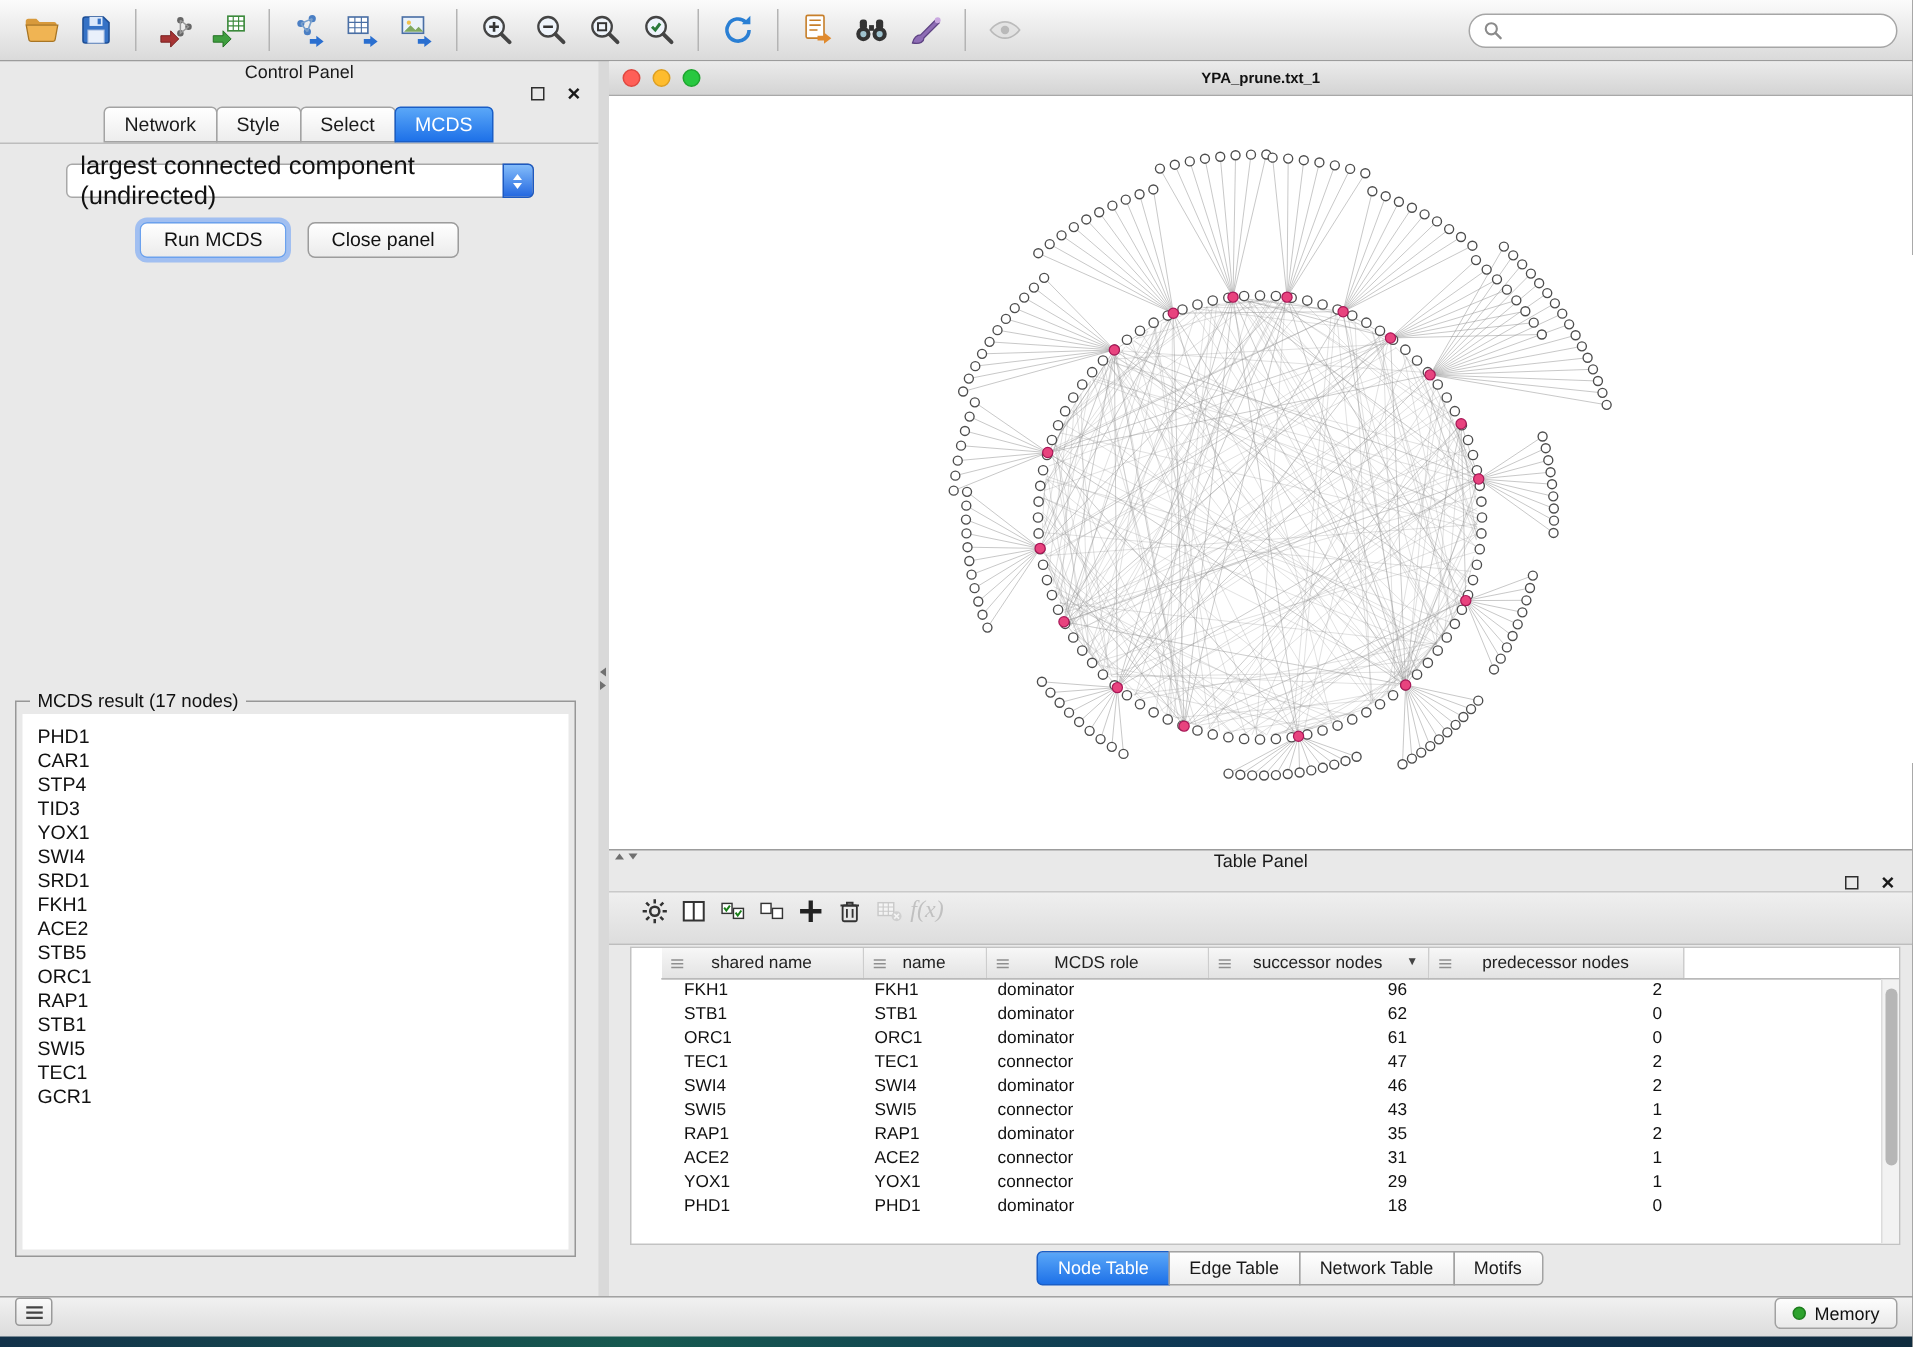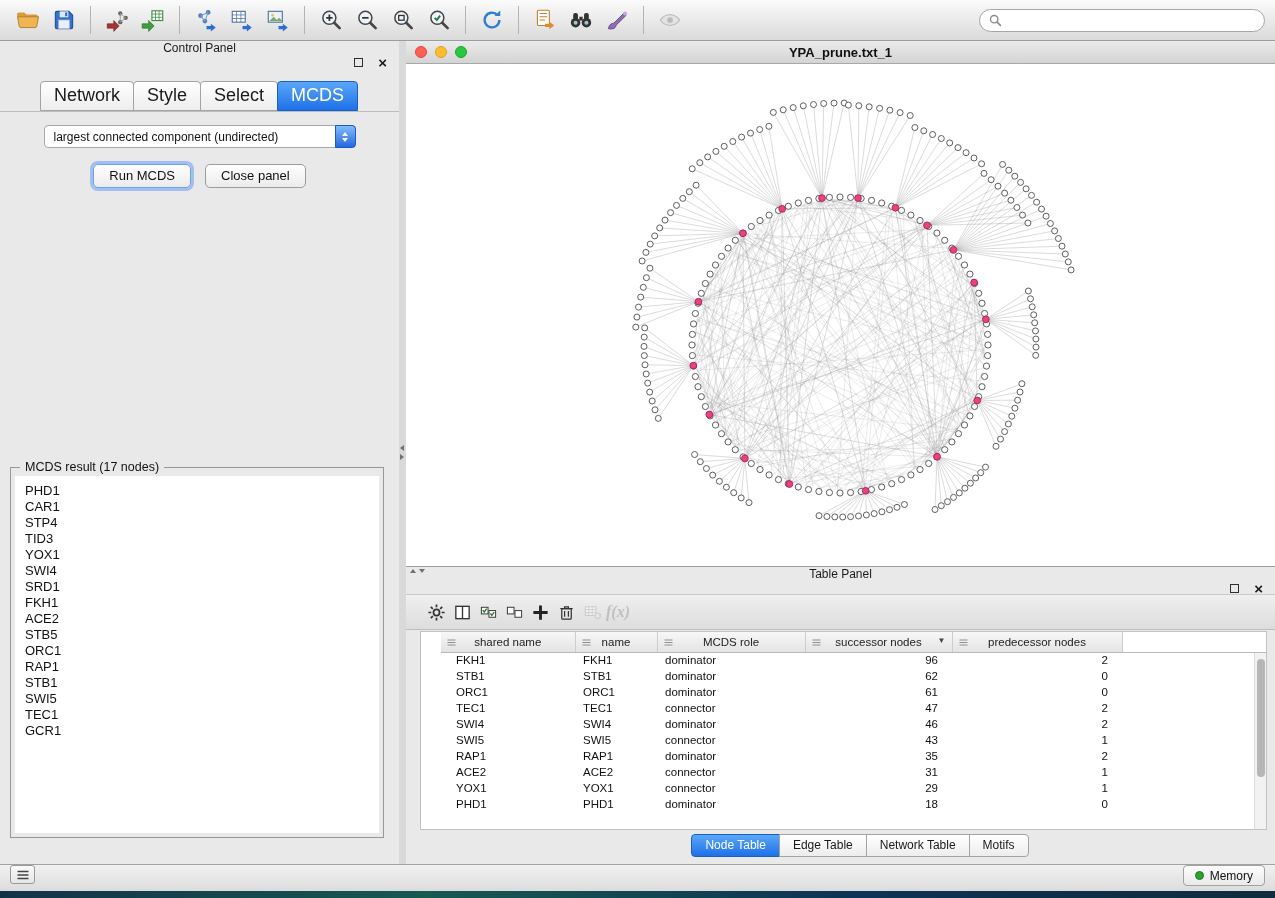--- a/index.html
+++ b/index.html
@@ -17,24 +17,24 @@
 
 
 .panel-titlebar { height:26px; display:flex; align-items:center; padding:0 12px; font-size:12px; color:#1a1a1a;flex-direction:column; }
 .panel-buttons { margin-left:auto; display:flex; align-items:center; gap:15px; }
 .float-sq { width:9px; height:9px; border:1.5px solid #2e2e2e; display:inline-block; }
 .close-x { font-size:15px; font-weight:bold; color:#1a1a1a; line-height:1; }
 
 
 .control-panel { position:absolute; left:0; top:41px; width:399px; height:823px; background:#e9e9e9; }
 .ctabs { display:flex; justify-content:center; align-items:flex-end; border-bottom:1px solid #bdbdbd; margin-top:4px; }
-.tab { font-size:18px; padding:3px 13px 4px; background:linear-gradient(#ffffff,#ededed); border:1px solid #a3a3a3; margin-left:-1px; border-radius:4px 4px 0 0; color:#1a1a1a;margin-top:10px; }
+.tab { font-size:13px; padding:3px 13px 4px; background:linear-gradient(#ffffff,#ededed); border:1px solid #a3a3a3; margin-left:-1px; border-radius:4px 4px 0 0; color:#1a1a1a; }
 .tab.active { background:linear-gradient(#5aa7f8,#1e71e8); border-color:#1a5ec6; color:#fff; }
 .opt-label { text-align:center; font-size:13px; color:#111; margin-top:25px; }
-.combo { position:relative; width:312px; height:23px; margin:13px auto 0; background:#fff; border:1px solid #a8a8a8; border-radius:4px; display:flex; align-items:center; padding-left:9px; font-size:12px; color:#111; }
+.combo { position:relative; width:312px; height:23px; margin:13px auto 0; background:#fff; border:1px solid #a8a8a8; border-radius:4px; display:flex; align-items:center; padding-left:9px; font-size:17px; color:#111; }
 .combo-cap { position:absolute; top:-1px; right:-1px; width:21px; height:23px; border-radius:0 4px 4px 0; background:linear-gradient(#83bcfa,#2468e0); border:1px solid #1d59c0; display:flex; flex-direction:column; align-items:center; justify-content:center; gap:2px; }
 .combo-cap .up { width:0; height:0; border-left:3.5px solid transparent; border-right:3.5px solid transparent; border-bottom:4px solid #fff; }
 .combo-cap .down { width:0; height:0; border-left:3.5px solid transparent; border-right:3.5px solid transparent; border-top:4px solid #fff; }
 .btn-row { display:flex; justify-content:center; gap:14px; margin-top:16px; }
 .mac-btn { font:13px "Liberation Sans","DejaVu Sans",sans-serif; color:#111; padding:3px 15px 4px; background:linear-gradient(#ffffff,#ebebeb); border:1px solid #9c9c9c; border-radius:5px; }
 .mac-btn.focused { border-color:#6ba1ee; box-shadow:0 0 0 3px rgba(90,150,250,.5); }
 .result-box { position:absolute; left:10px; right:15px; top:426px; bottom:26px; border:1px solid #979797; }
 .result-title { position:absolute; top:-8px; left:9px; background:#e9e9e9; padding:0 5px; font-size:12.5px; color:#111; }
 .result-list { position:absolute; left:4px; right:4px; top:8px; bottom:4px; background:#fff; overflow:auto; font-size:13px; color:#111; padding:7px 10px; }
 .result-item { line-height:16px; }
@@ -44,32 +44,32 @@
 .v-grips { position:absolute; left:1px; top:404px; display:flex; flex-direction:column; align-items:center; gap:3px; }
 .grip-l { width:0; height:0; border-top:3.5px solid transparent; border-bottom:3.5px solid transparent; border-right:4.5px solid #707070; }
 .grip-r { width:0; height:0; border-top:3.5px solid transparent; border-bottom:3.5px solid transparent; border-left:4.5px solid #707070; }
 .h-grips { position:absolute; left:4px; top:2px; display:flex; gap:3px; }
 .grip-u { width:0; height:0; border-left:3.5px solid transparent; border-right:3.5px solid transparent; border-bottom:4.5px solid #707070; }
 .grip-d { width:0; height:0; border-left:3.5px solid transparent; border-right:3.5px solid transparent; border-top:4.5px solid #707070; }
 
 
 .network-window { position:absolute; left:406px; top:41px; width:869px; height:525px; background:#fff; }
 .net-titlebar { position:relative; height:23px; background:linear-gradient(#ebebeb,#d4d4d4); border-bottom:1px solid #a8a8a8; display:flex; align-items:center; padding:0 9px; }
-.net-title { position:absolute; left:0; right:0; text-align:center; font-size:13px; font-weight:bold; color:#111; }
+.net-title { position:absolute; left:0; right:0; text-align:center; font-size:10px; font-weight:bold; color:#111; }
 .traffic { position:relative; z-index:1; display:flex; gap:8px; }
 .tl { width:12px; height:12px; border-radius:50%; }
 .tl.red { background:#ff5f57; border:1px solid #df4840; }
 .tl.yellow { background:#febc2e; border:1px solid #dd9f22; }
 .tl.green { background:#28c840; border:1px solid #1fa52f; }
 .net-canvas { position:absolute; left:0; right:0; top:23px; bottom:0; }
 .net-canvas svg { width:100%; height:100%; display:block; }
 
 
 .table-panel { position:absolute; left:406px; top:566px; width:869px; height:298px; background:#e9e9e9; border-top:1px solid #9c9c9c; }
-.table-toolbar { height:36px; margin-top:1px; background:linear-gradient(#efefef,#dddddd); border-top:1px solid #c9c9c9; border-bottom:1px solid #bdbdbd; display:flex; align-items:center; gap:2px; padding:0 18px;font-weight:bold; }
+.table-toolbar { height:36px; margin-top:1px; background:linear-gradient(#efefef,#dddddd); border-top:1px solid #c9c9c9; border-bottom:1px solid #bdbdbd; display:flex; gap:2px; padding:0 18px; }
 .ticon { display:flex; align-items:center; justify-content:center; width:24px; height:24px; }
 .ticon.disabled { opacity:.5; }
 .fx { font-family:"Liberation Serif","DejaVu Serif",serif; font-style:italic; font-size:16px; color:#9a9a9a; }
 .table-wrap { position:absolute; left:14px; right:8px; top:64px; bottom:34px; background:#fff; border:1px solid #c2c2c2; overflow:hidden; }
 table.node-table { width:100%; border-collapse:collapse; table-layout:fixed;margin-left:20px; }
 .node-table th { height:20px; background:linear-gradient(#f7f7f7,#e3e3e3); border-right:1px solid #cdcdcd; border-bottom:1px solid #b9b9b9; font-weight:normal; font-size:11.5px; color:#222; position:relative; }
 .node-table th.fillth { background:#fff; border-right:none; }
 .node-table th .hicon { position:absolute; left:5px; top:5px; }
 .node-table th .sortmark { position:absolute; right:6px; top:4px; font-size:8px; color:#444; }
 .node-table td { height:16px; font-size:11.5px; color:#111; padding:0 8px; white-space:nowrap; overflow:hidden; }

